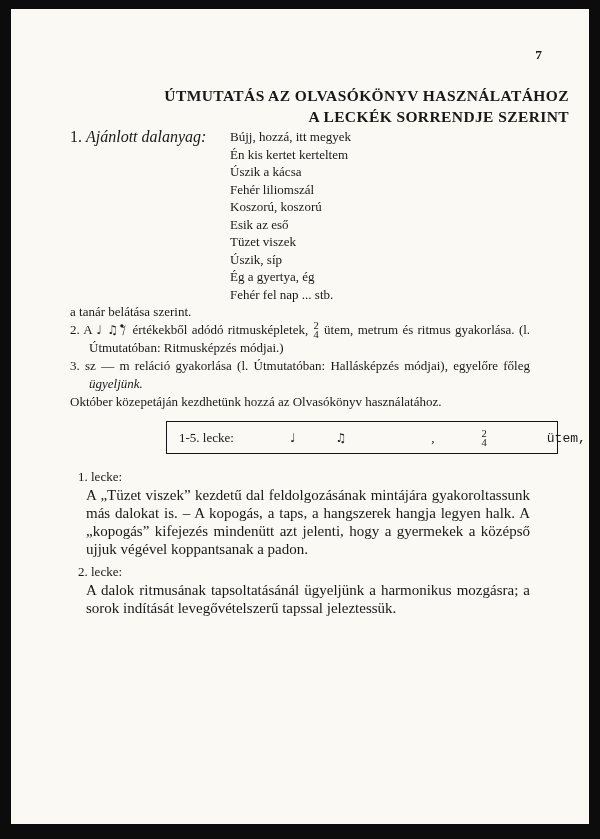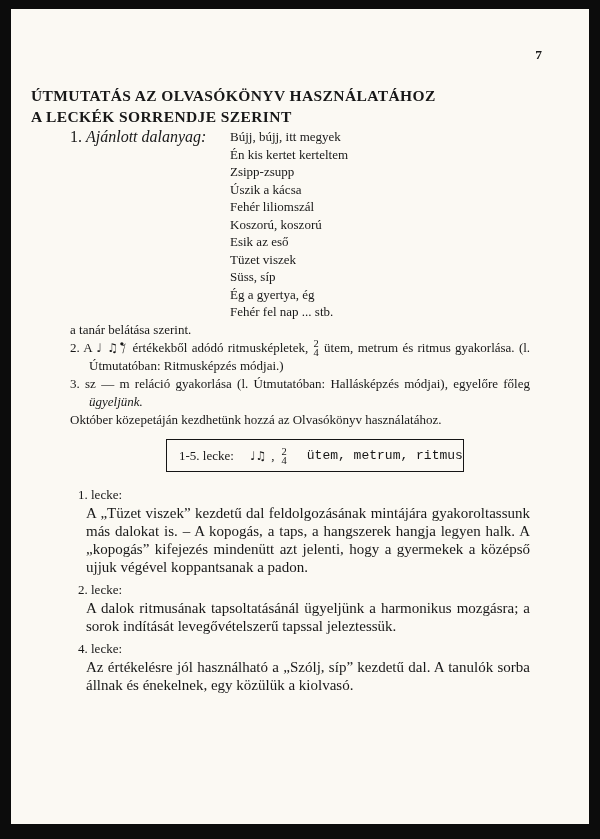--- a/index.html
+++ b/index.html
@@ -17,21 +17,21 @@
     top:9px; left:11px; right:11px; bottom:15px;
     background:#fbf9f3;
     overflow:hidden;
   }
   .page-number {
     position:absolute; top:38px; right:47px;
     font-size:13.5px; font-weight:bold;
   }
   .title {
     margin:76px 20px 0;
-    text-align:left;
+    text-align:right;
     font-weight:bold;
     font-size:15.5px;
     line-height:21px;
     letter-spacing:0.4px;
   }
   .content { padding:0 59px; }
   .para {
     margin:0;
     font-size:13px;
     line-height:18px;
@@ -61,27 +61,28 @@
   }
   .meter span { display:block; }
   .music {
     font-family:"DejaVu Sans", sans-serif;
     font-size:12px;
   }
   .rest-icon { vertical-align:-2px; margin:0 1px; }
   .rule-box {
     box-sizing:border-box;
     margin:10px 0 13px 96px;
-    width:298px;
+    width:392px;
     border:1.5px solid #151515;
     padding:7px 10px 6px 12px;
     font-size:13px;
     display:flex;
     align-items:center;
     white-space:nowrap;
+    gap:40px;
   }
   .rule-box .box-label { margin-right:16px; }
   .rule-box .box-comma { margin:0 6px 0 3px; }
   .rule-box .box-suffix { margin-left:19px;font-family:Liberation Mono, monospace; }
   .lessons { margin-top:14px; }
   .lesson { display:flex; margin:0 0 5px 8px;flex-direction:column; }
   .lesson-label { flex:none; width:54px; font-size:13px; line-height:18px; }
   .lesson-text { flex:1; margin-left:8px; font-size:15px; line-height:18px; text-align:justify; }
   em { font-style:italic; }
 </style>
@@ -100,29 +101,28 @@
 
     <div class="content">
 
 
       <div class="songs-block">
         <div class="songs-label">
           <span>1.</span>
           <em>Ajánlott dalanyag:</em>
         </div>
         <ul class="songs">
-          <li>Bújj, bújj, itt megyek</li>
+          <li>Bújj, hozzá, itt megyek</li>
           <li>Én kis kertet kerteltem</li>
-          <li>Zsipp-zsupp</li>
           <li>Úszik a kácsa</li>
           <li>Fehér liliomszál</li>
           <li>Koszorú, koszorú</li>
           <li>Esik az eső</li>
           <li>Tüzet viszek</li>
-          <li>Süss, síp</li>
+          <li>Úszik, síp</li>
           <li>Ég a gyertya, ég</li>
           <li>Fehér fel nap ... stb.</li>
         </ul>
         <p class="para">a tanár belátása szerint.</p>
       </div>
 
       <p class="para hang">
         <span>2.</span>
         <span>A</span>
         <span class="music">♩</span>
@@ -161,21 +161,17 @@
 
       <div class="lessons">
         <div class="lesson">
           <div class="lesson-label">1. lecke:</div>
           <div class="lesson-text">A „Tüzet viszek” kezdetű dal feldolgozásának mintájára gyakoroltassunk más dalokat is. – A kopogás, a taps, a hangszerek hangja legyen halk. A „kopogás” kifejezés mindenütt azt jelenti, hogy a gyermekek a középső ujjuk végével koppantsanak a padon.</div>
         </div>
         <div class="lesson">
           <div class="lesson-label">2. lecke:</div>
           <div class="lesson-text">A dalok ritmusának tapsoltatásánál ügyeljünk a harmonikus mozgásra; a sorok indítását levegővételszerű tapssal jeleztessük.</div>
         </div>
-        <div class="lesson">
-          <div class="lesson-label">4. lecke:</div>
-          <div class="lesson-text">Az értékelésre jól használható a „Szólj, síp” kezdetű dal. A tanulók sorba állnak és énekelnek, egy közülük a kiolvasó.</div>
-        </div>
       </div>
 
     </div>
   </div>
 </div>
 
 </body></html>

